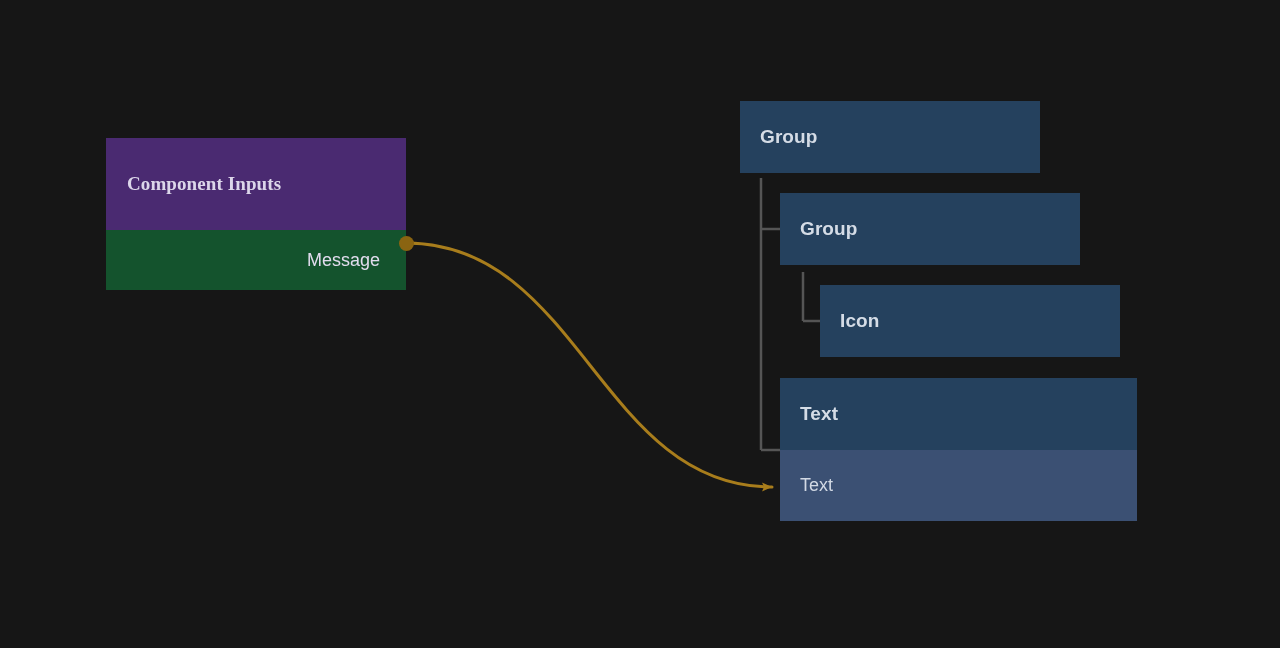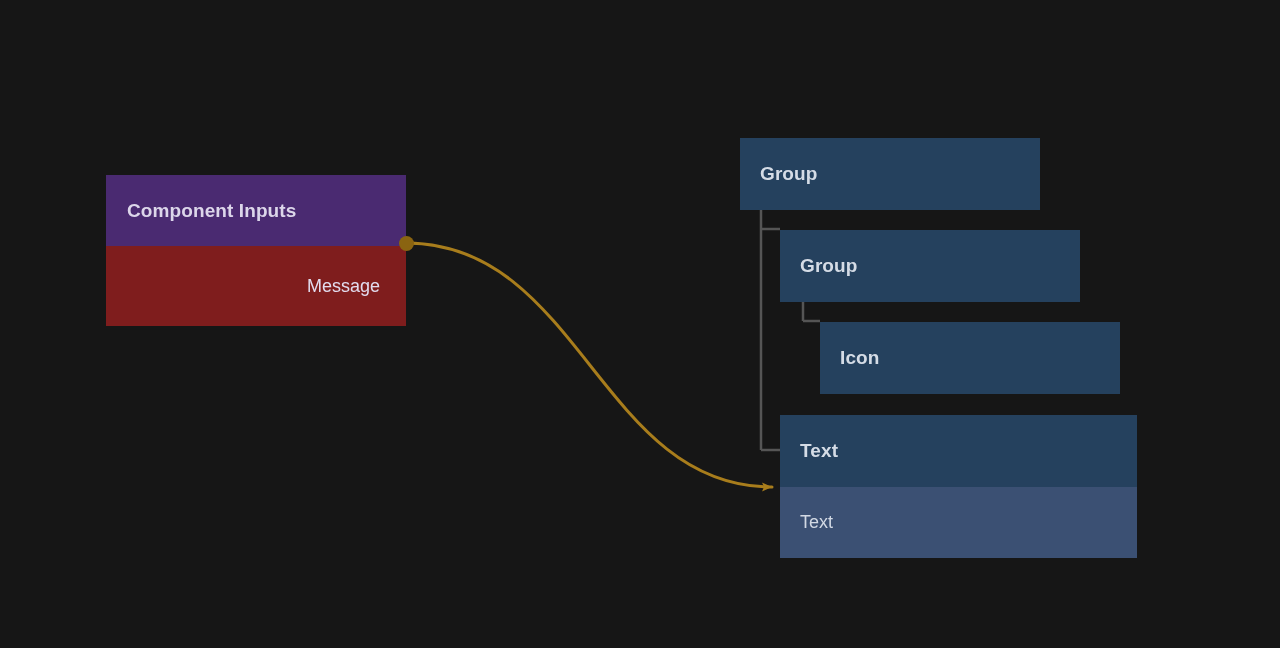--- a/index.html
+++ b/index.html
@@ -32,21 +32,20 @@
     pointer-events: none;
   }
 
   
   .node {
     position: absolute;
     box-sizing: border-box;
     display: flex;
     flex-direction: column;
     overflow: hidden;
-    margin-top: 37px;
   }
   .node-row {
     box-sizing: border-box;
     display: flex;
     align-items: center;
     width: 100%;
   }
 
   
   .node-input .row-header {
@@ -121,24 +120,24 @@
     <path d="M761,229 L780,229" stroke="#555555" stroke-width="2.5" fill="none"></path>
     <path d="M761,450 L780,450" stroke="#555555" stroke-width="2.5" fill="none"></path>
 
     <path d="M803,272 L803,321" stroke="#555555" stroke-width="2.5" fill="none"></path>
     <path d="M803,321 L820,321" stroke="#555555" stroke-width="2.5" fill="none"></path>
 
     <path id="data-edge" d="M406,243 C580,243 600,487 772,487" stroke="#a87d1c" stroke-width="3" fill="none" stroke-linecap="round" marker-end="url(#arrow-right)"></path>
   </svg>
 
   <div class="node node-input" style="left:106px; top:138px; width:300px;">
-    <div class="node-row row-header" style="height: 71px; background: rgb(74, 42, 113);">
+    <div class="node-row row-header" style="height: 92px; background: rgb(74, 42, 113); font-family: Liberation Serif, serif;">
       <span class="label">Component Inputs</span>
     </div>
-    <div class="node-row row-port" style="height: 80px; background: #7f1d1d;">
+    <div class="node-row row-port" style="height: 60px; background: #14532d;">
       <span class="label">Message</span>
     </div>
   </div>
   <div class="port-dot" style="left: 399px; top: 236px; background: rgb(138, 100, 17);"></div>
 
   <div class="node node-tree" style="left:740px; top:101px; width:300px;">
     <div class="node-row row-header" style="height: 72px; background: rgb(37, 65, 94);">
       <span class="label">Group</span>
     </div>
   </div>

